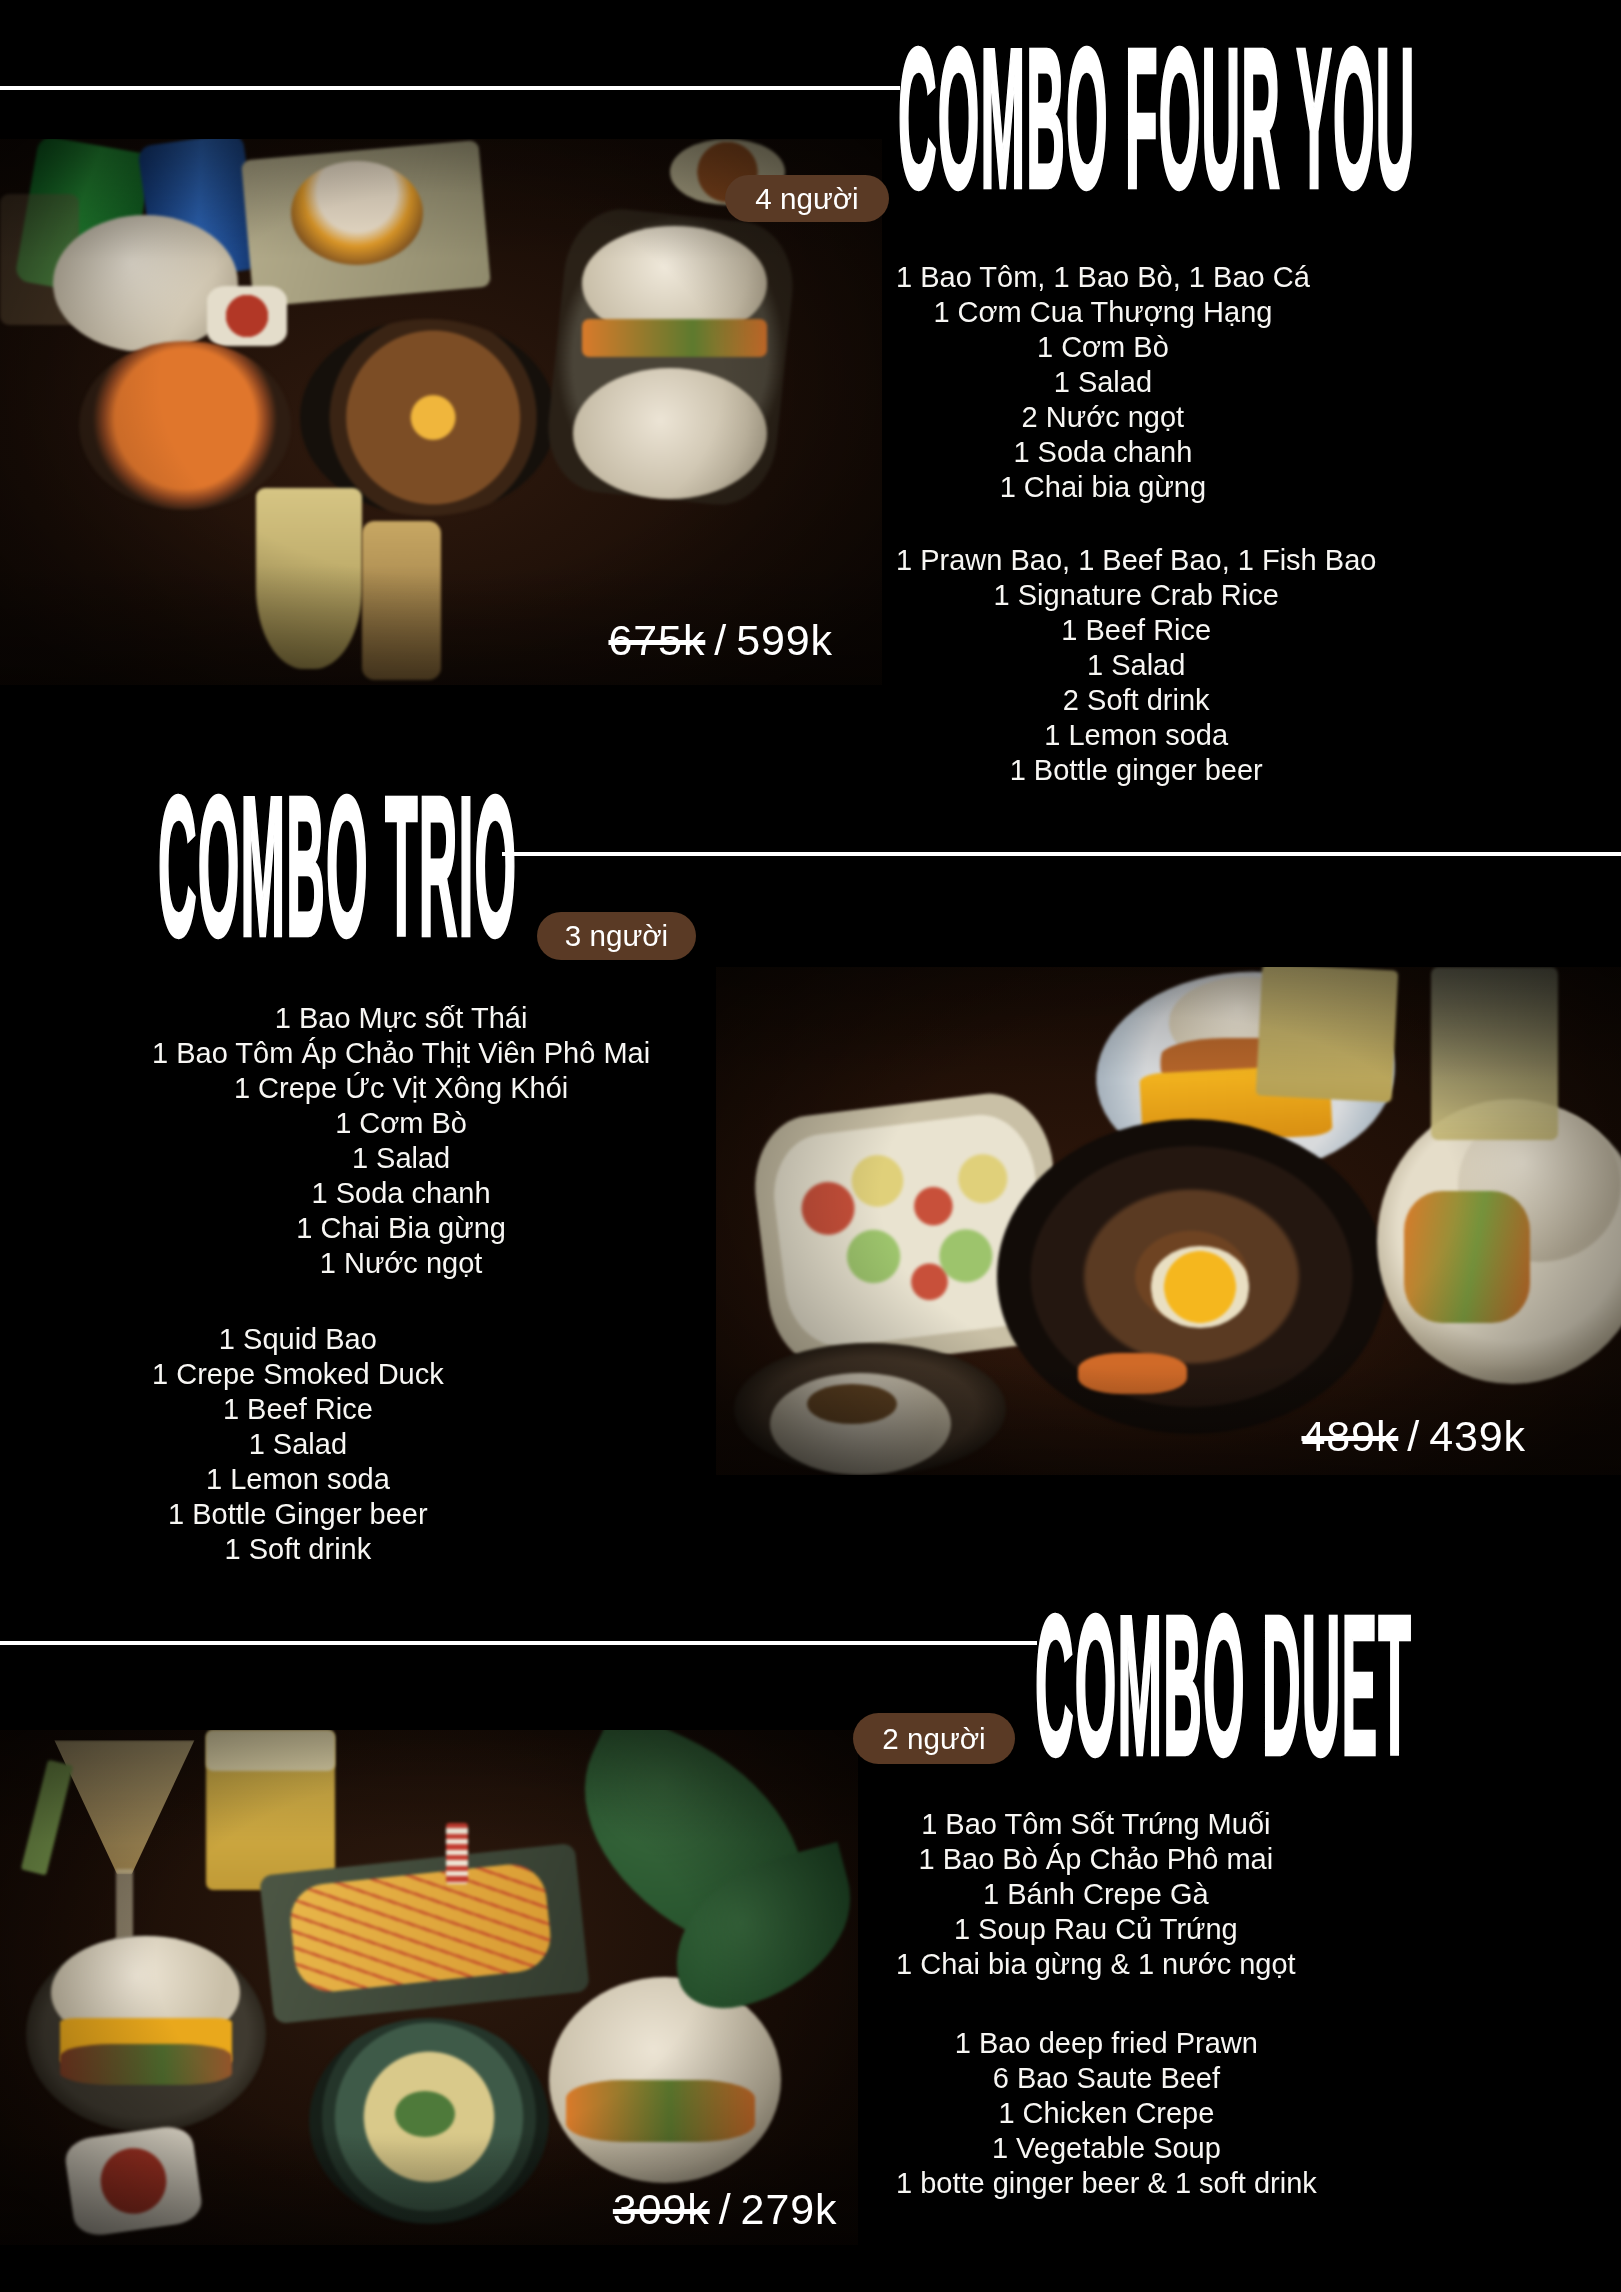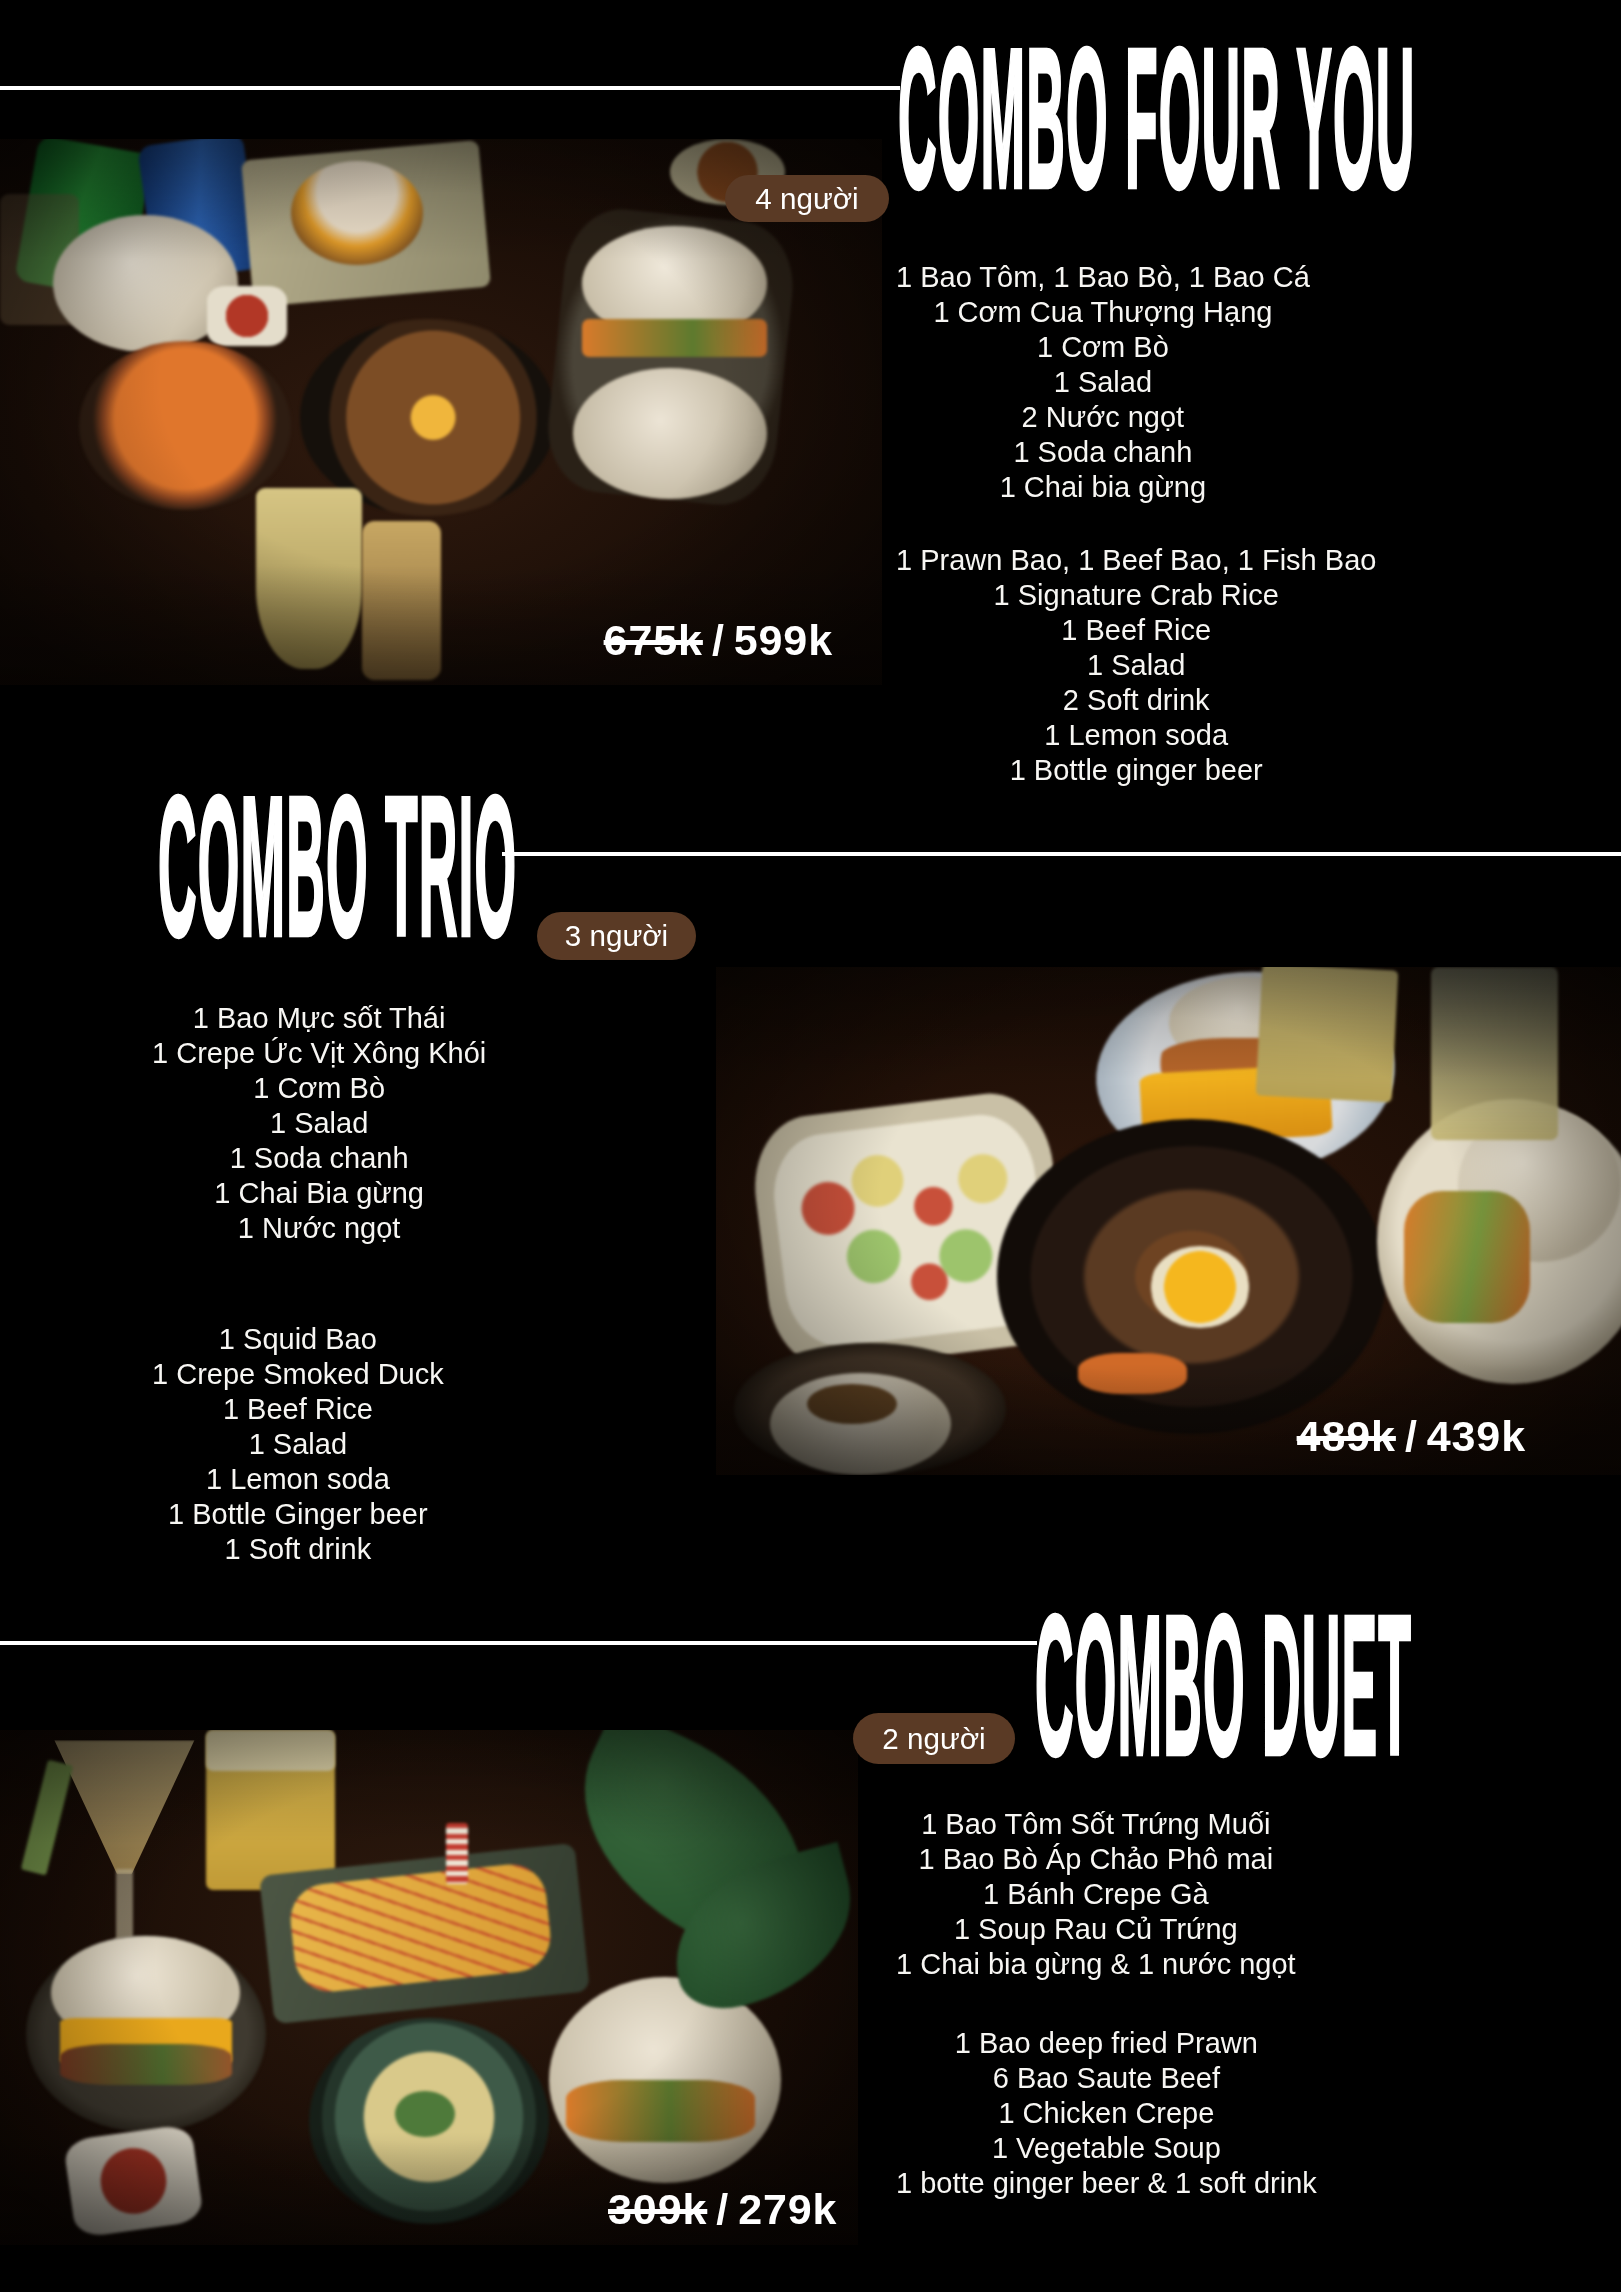--- a/index.html
+++ b/index.html
@@ -39,21 +39,21 @@
   .photo{position:absolute;overflow:hidden;}
   #photo1{left:0;top:139px;width:882px;height:546px;background:radial-gradient(ellipse at 45% 55%, #301a0e 0%, #1b0e07 55%, #120904 100%);}
   #photo2{left:716px;top:967px;width:905px;height:508px;background:radial-gradient(ellipse at 40% 60%, #33190c 0%, #1d0e06 60%, #140a04 100%);}
   #photo3{left:0;top:1730px;width:858px;height:515px;background:radial-gradient(ellipse at 50% 40%, #2e1a0e 0%, #1a0d06 60%, #110803 100%);}
 
   .ps{position:absolute;filter:blur(1.8px);}
   .vignette{position:absolute;inset:0;filter:none;
     background:radial-gradient(ellipse at 50% 45%, rgba(0,0,0,0) 45%, rgba(0,0,0,.5) 88%),
                linear-gradient(rgba(0,0,0,.28), transparent 22%, transparent 78%, rgba(0,0,0,.35));}
 
-  .price{position:absolute;font-weight:700;font-size:43px;color:var(--price_text,#fff);white-space:nowrap;z-index:6;letter-spacing:0.9px;}
+  .price{position:absolute;font-weight:400;font-size:43px;color:var(--price_text,#fff);white-space:nowrap;z-index:6;letter-spacing:0.9px;}
   .price .old{text-decoration:line-through;text-decoration-thickness:5.4px;}
   .price .sep{padding:0 9px;}
   #price1{right:49px;bottom:19.7px;}
   #price2{right:95px;bottom:14.3px;margin-left:8px;}
   #price3{right:20.6px;bottom:10.7px;}
 </style>
 </head>
 <body>
 
 <div class="page">
@@ -127,20 +127,21 @@
     <div class="ps" style="left:6%;top:80%;width:20%;height:20%;background:radial-gradient(circle at 45% 30%,#ece4d4,#c9bfa8 70%);border-radius:50%;"></div>
     <div class="ps" style="left:10%;top:82%;width:10%;height:8%;background:#6b4a26;border-radius:50%;"></div>
     <div class="vignette"></div>
     <div class="price" id="price2">
       <span class="old">489k</span><span class="sep">/</span><span class="new">439k</span>
     </div>
   </div>
 
   <div class="menu-list" id="list2vi">
       <div class="mline">1 Bao Mực sốt Thái</div>
+      <div class="mline">1 Bao Tôm Áp Chảo Thịt Viên Phô Mai</div>
       <div class="mline">1 Crepe Ức Vịt Xông Khói</div>
       <div class="mline">1 Cơm Bò</div>
       <div class="mline">1 Salad</div>
       <div class="mline">1 Soda chanh</div>
       <div class="mline">1 Chai Bia gừng</div>
       <div class="mline">1 Nước ngọt</div>
     </div>
   <div class="menu-list" id="list2en">
       <div class="mline">1 Squid Bao</div>
       <div class="mline">1 Crepe Smoked Duck</div>

